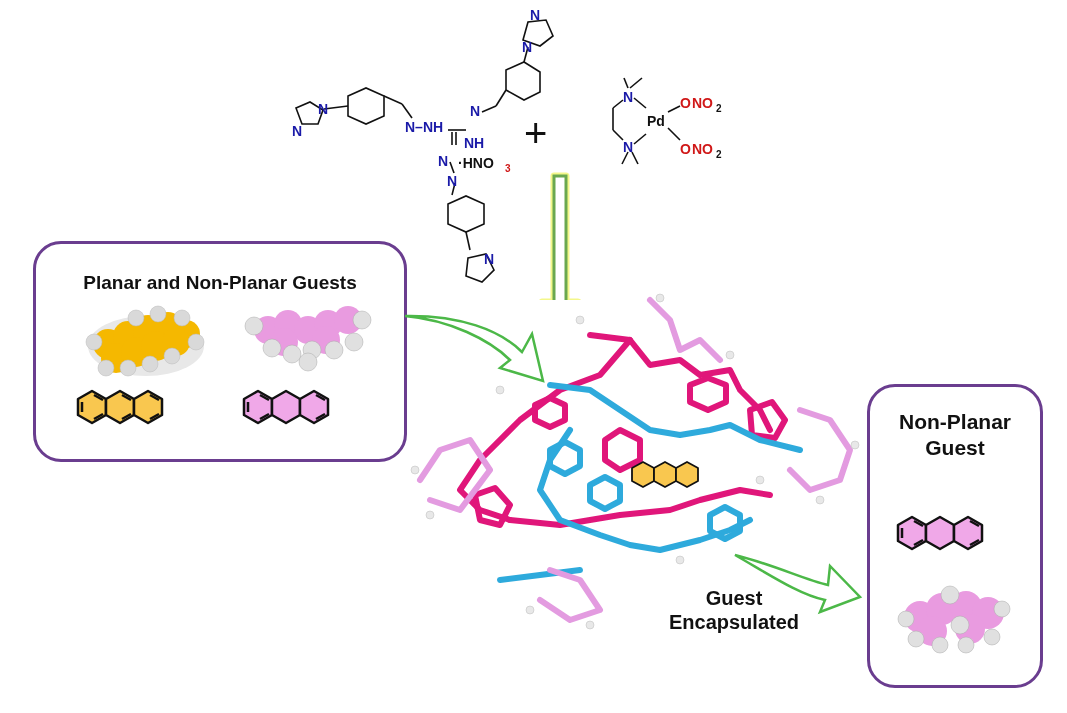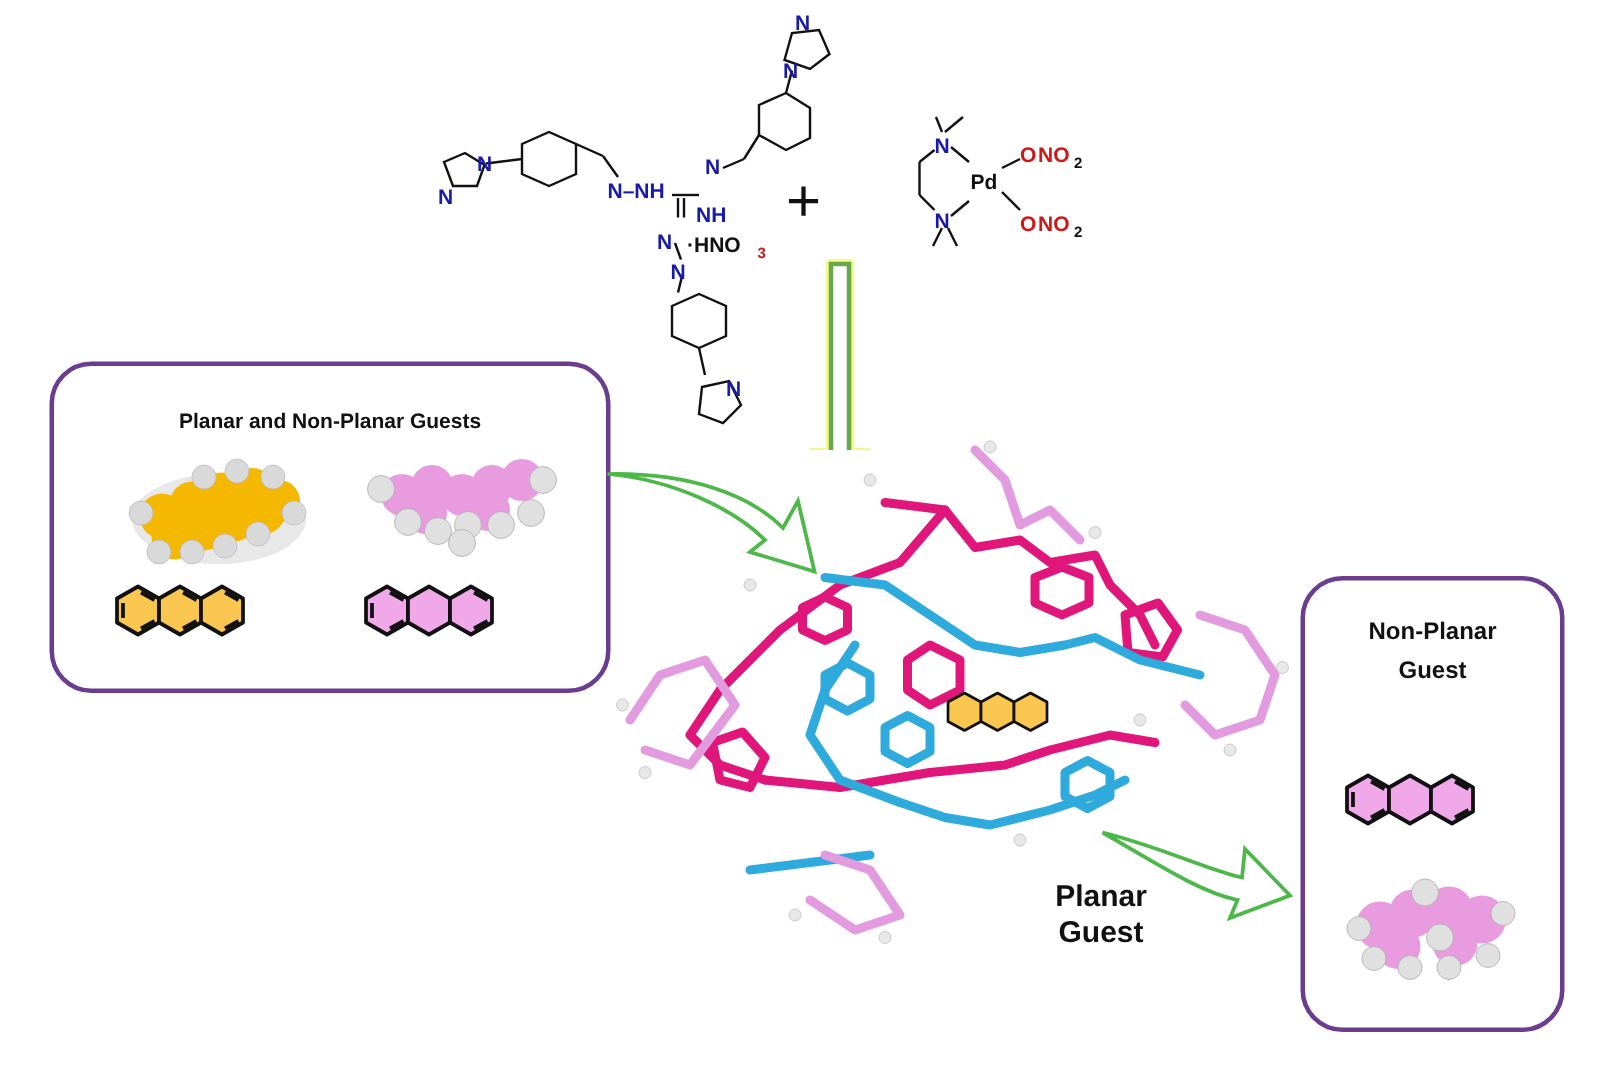--- a/index.html
+++ b/index.html
@@ -80,21 +80,21 @@
     <text x="716" y="158" font-size="10" fill="#111">2</text>
   </g>
 
   <g>
     <polygon points="554,176 566,176 566,302 578,302 560,322 542,302 554,302" fill="#fff" stroke="#f4f78a" stroke-width="7" stroke-linejoin="round"></polygon>
     <polygon points="554,176 566,176 566,302 578,302 560,322 542,302 554,302" fill="#fff" stroke="#6aa84f" stroke-width="3" stroke-linejoin="miter"></polygon>
   </g>
 </svg>
 
 <div class="box" style="left:33px;top:241px;width:374px;height:221px;">
-  <div class="title" style="position:absolute;left:0;right:0;top:28px;font-size:14px;">Planar and Non-Planar Guests</div>
+  <div class="title" style="position:absolute;left:0;right:0;top:28px;font-size:19px;">Planar and Non-Planar Guests</div>
   <svg class="abs" style="left:0;top:0" width="374" height="221" viewBox="0 0 374 221">
 
     <g>
       <ellipse cx="110" cy="102" rx="58" ry="30" fill="#e8e8e8"></ellipse>
       <g fill="#f5b800">
         <circle cx="72" cy="100" r="15"></circle>
           <circle cx="92" cy="92" r="15"></circle>
           <circle cx="112" cy="86" r="15"></circle>
         <circle cx="132" cy="82" r="14"></circle>
           <circle cx="150" cy="90" r="14"></circle>
@@ -210,26 +210,26 @@
     <polygon points="276,188 287,182 298,188 298,201 287,207 276,201"></polygon>
   </g>
 </svg>
 
 <svg class="abs" style="left:0;top:0" width="1067" height="713" viewBox="0 0 1067 713">
   <path d="M405,316 C450,320 490,340 510,360 L500,368 L543,381 L532,334 L522,352 C500,330 460,315 405,316 Z" fill="#fff" stroke="#4cb848" stroke-width="2.5" stroke-linejoin="miter"></path>
   <path d="M735,555 C770,575 800,595 825,600 L820,612 L860,597 L830,566 L828,585 C805,580 775,565 735,555 Z" fill="#fff" stroke="#4cb848" stroke-width="2.5" stroke-linejoin="miter"></path>
 </svg>
 
 <div class="lbl" style="left:664px;top:586px;width:140px;">
-  <div>Planar</div>
   <div>Guest</div>
+  <div>Encapsulated</div>
 </div>
 
 <div class="box" style="left:867px;top:384px;width:176px;height:304px;">
-  <div class="title" style="position:absolute;left:0;right:0;top:22px;font-size:16px;line-height:26px;">
+  <div class="title" style="position:absolute;left:0;right:0;top:22px;font-size:21px;line-height:26px;">
     <div>Non-Planar</div>
     <div>Guest</div>
   </div>
   <svg class="abs" style="left:0;top:0" width="176" height="304" viewBox="0 0 176 304">
     <g stroke="#111" stroke-width="2.5" fill="#f0a8e8" stroke-linejoin="round">
       <polygon points="28,138 42,130 56,138 56,154 42,162 28,154"></polygon>
       <polygon points="56,138 70,130 84,138 84,154 70,162 56,154"></polygon>
       <polygon points="84,138 98,130 112,138 112,154 98,162 84,154"></polygon>
       <line x1="32" y1="141" x2="32" y2="151"></line>
         <line x1="44" y1="134" x2="53" y2="139"></line>

